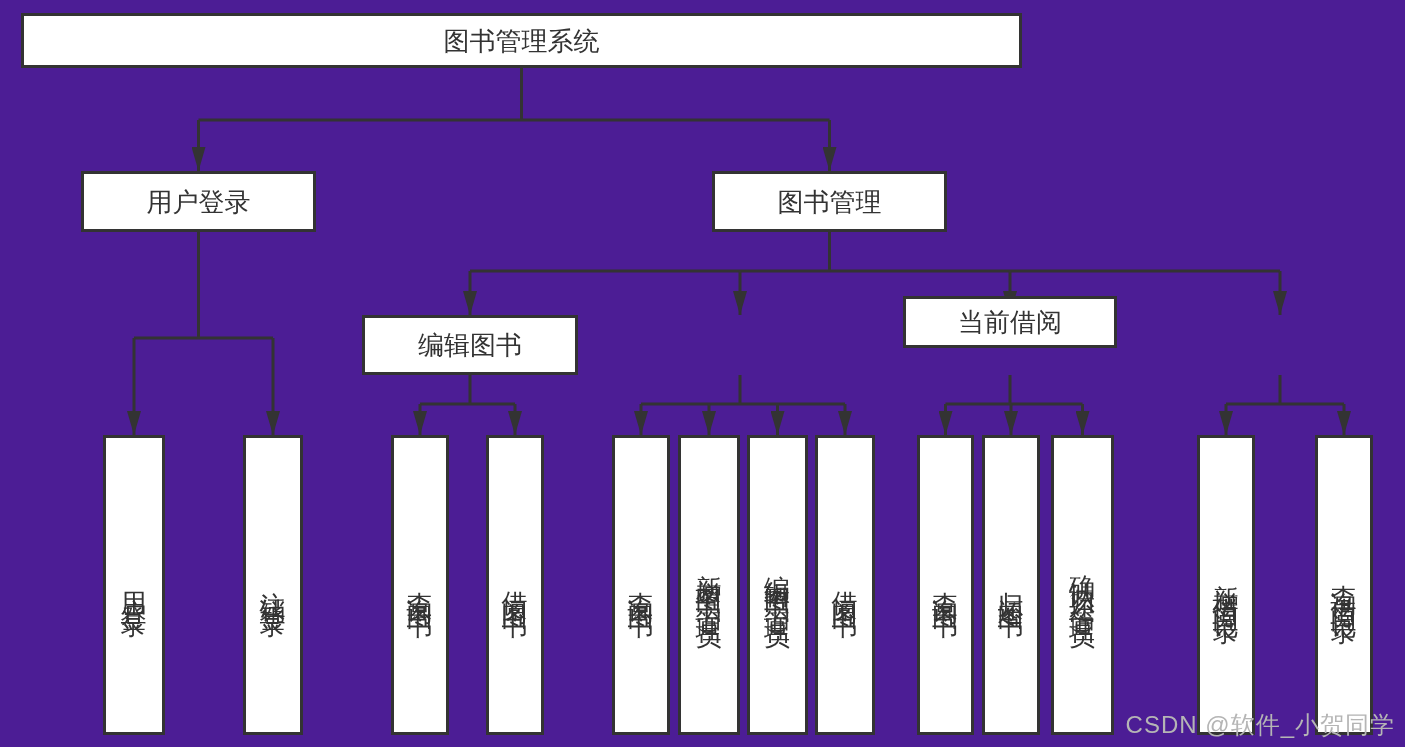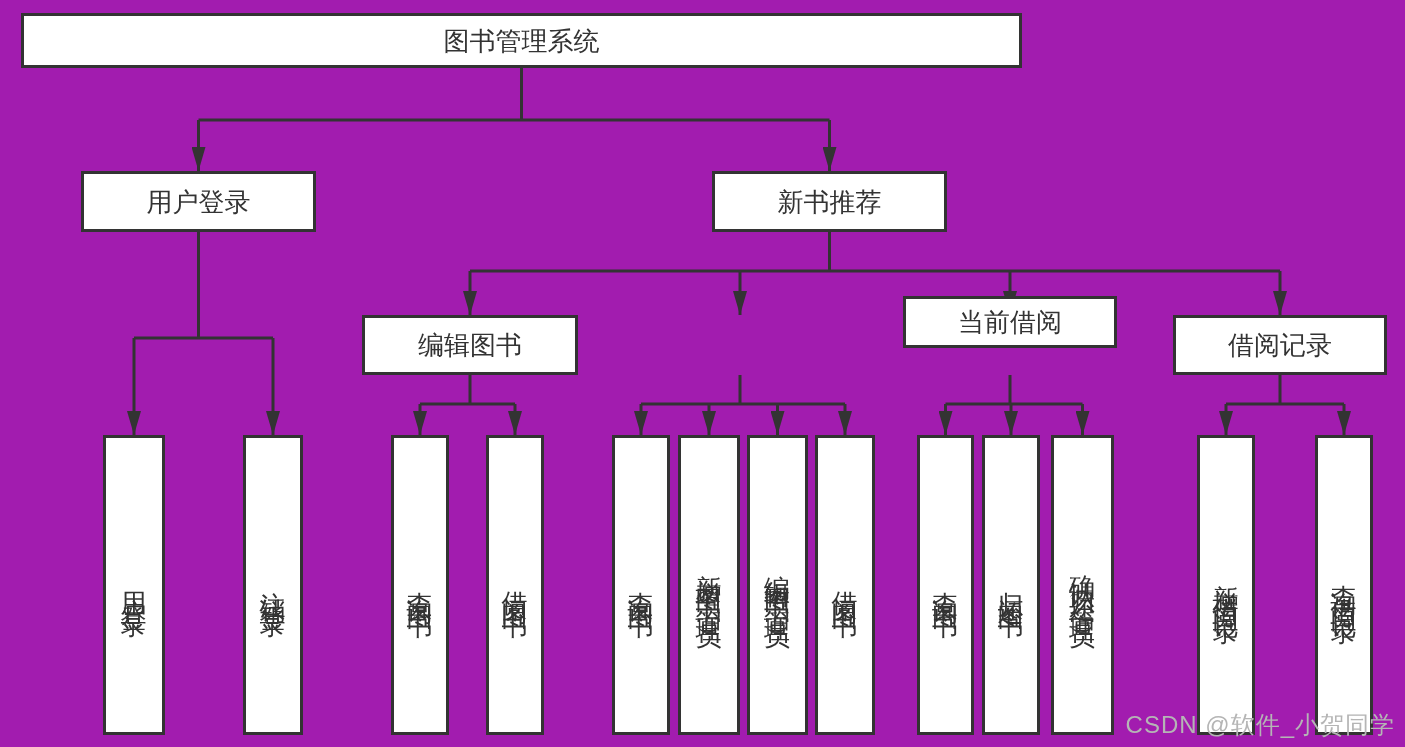--- a/index.html
+++ b/index.html
@@ -1,20 +1,20 @@
 <!DOCTYPE html>
 <html><head>
 <meta charset="utf-8">
 <style>
   html, body { margin: 0; padding: 0; background: #ffffff; }
   .canvas {
     position: relative;
     width: 1405px;
     height: 747px;
-    background: #a21caf;
+    background: #4c1d95;
     font-family: "Liberation Sans", "DejaVu Sans", sans-serif;
     overflow: hidden;
   }
   .connectors {
     position: absolute;
     left: 0; top: 0;
     width: 1405px; height: 747px;
     pointer-events: none;
   }
   .node {
@@ -124,25 +124,24 @@
     <g stroke="#333333" stroke-width="3" fill="none">
       <path d="M1280 375 V404 M1226 404 H1344"></path>
       <path d="M1226 404 V435" marker-end="url(#arrow)"></path>
       <path d="M1344 404 V435" marker-end="url(#arrow)"></path>
     </g>
   </svg>
 
   <div class="node" id="n-root">图书管理系统</div>
 
   <div class="node" id="n-login">用户登录</div>
-  <div class="node" id="n-mgmt">新书推荐</div>
+  <div class="node" id="n-mgmt">图书管理</div>
 
   <div class="node" id="n-newbook">编辑图书</div>
   <div class="node" id="n-current">当前借阅</div>
-  <div class="node" id="n-records">借阅记录</div>
 
   <div class="node v" id="n-l10">用户登录</div>
   <div class="node v" id="n-l11">注销登录</div>
 
   <div class="node v" id="n-l20">查询图书</div>
   <div class="node v" id="n-l21">借阅图书</div>
 
   <div class="node v" id="n-l30">查询图书</div>
   <div class="node v" id="n-l31">新增图书（管理员）</div>
   <div class="node v" id="n-l32">编辑图书（管理员）</div>

